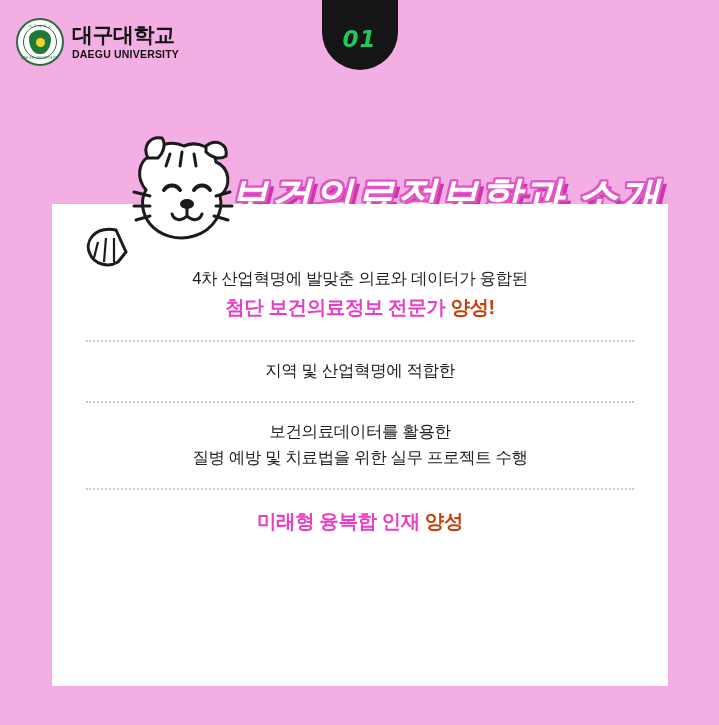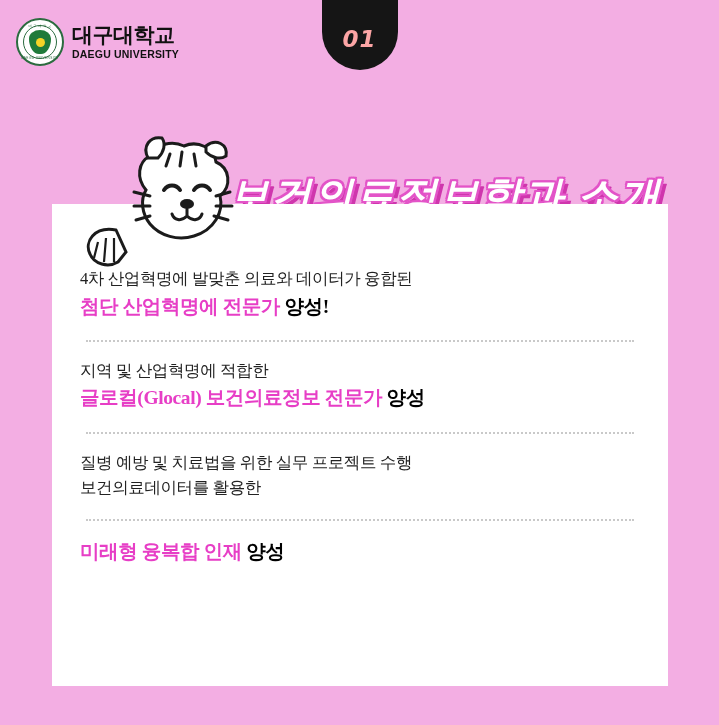--- a/index.html
+++ b/index.html
@@ -113,21 +113,21 @@
     background: #151515;
     border-bottom-left-radius: 38px;
     border-bottom-right-radius: 38px;
     display: flex;
     align-items: flex-start;
     justify-content: center;
     padding-top: 26px;
     box-sizing: border-box;
   }
   .page-tab .num {
-    color: #fca5a5;
+    color: #22c55e;
     font-size: 23px;
     font-weight: 700;
     font-style: italic;
     letter-spacing: 1px;
     font-family: "DejaVu Sans", sans-serif;
   }
 
   
   .title-wrap {
     position: absolute;
@@ -170,23 +170,22 @@
     background: #ffffff;
     z-index: 3;
     box-sizing: border-box;
     padding: 52px 28px 28px 28px;
   }
   .blocks {
     display: flex;
     flex-direction: column;
   }
   .block {
-    text-align: left;
+    text-align: center;
     padding: 16px 0 18px 0;
-    font-family: Liberation Serif, serif;
   }
   .block.first { padding-top: 10px; }
   .divider {
     border-bottom: 2px dotted #c9c9c9;
     height: 0;
     margin: 0 6px;
   }
   .line {
     font-size: 16.5px;
     color: #222222;
@@ -195,21 +194,21 @@
   }
   .line.big {
     font-size: 19.5px;
     font-weight: 700;
   }
   .hl {
     color: #e73ec6;
     font-weight: 700;
   }
   .plain-bold {
-    color: #000000;
+    color: #c2410c;
     font-weight: 700;
   }
 </style>
 </head>
 <body>
 
 <div class="top-bar">
 
   <div class="logo-lockup">
     <div class="logo-mark">
@@ -261,38 +260,35 @@
              M133 124 C139 130 146 128 148 122" stroke="#1b1b1b" stroke-width="3" fill="none" stroke-linecap="round"></path>
   </svg>
 </div>
 
 <div class="card">
   <div class="blocks">
 
     <div class="block first">
       <div class="line">4차 산업혁명에 발맞춘 의료와 데이터가 융합된</div>
       <div class="line big">
-        <span class="hl">첨단 산업혁명에 전문가</span><span class="plain-bold"> 양성!</span>
+        <span class="hl">첨단 보건의료정보 전문가</span><span class="plain-bold"> 양성!</span>
       </div>
     </div>
 
     <div class="divider"></div>
 
     <div class="block">
       <div class="line">지역 및 산업혁명에 적합한</div>
-      <div class="line big">
-        <span class="hl">글로컬(Glocal) 보건의료정보 전문가</span><span class="plain-bold"> 양성</span>
-      </div>
     </div>
 
     <div class="divider"></div>
 
     <div class="block">
+      <div class="line">보건의료데이터를 활용한</div>
       <div class="line">질병 예방 및 치료법을 위한 실무 프로젝트 수행</div>
-      <div class="line">보건의료데이터를 활용한</div>
     </div>
 
     <div class="divider"></div>
 
     <div class="block">
       <div class="line big">
         <span class="hl">미래형 융복합 인재</span><span class="plain-bold"> 양성</span>
       </div>
     </div>
 

